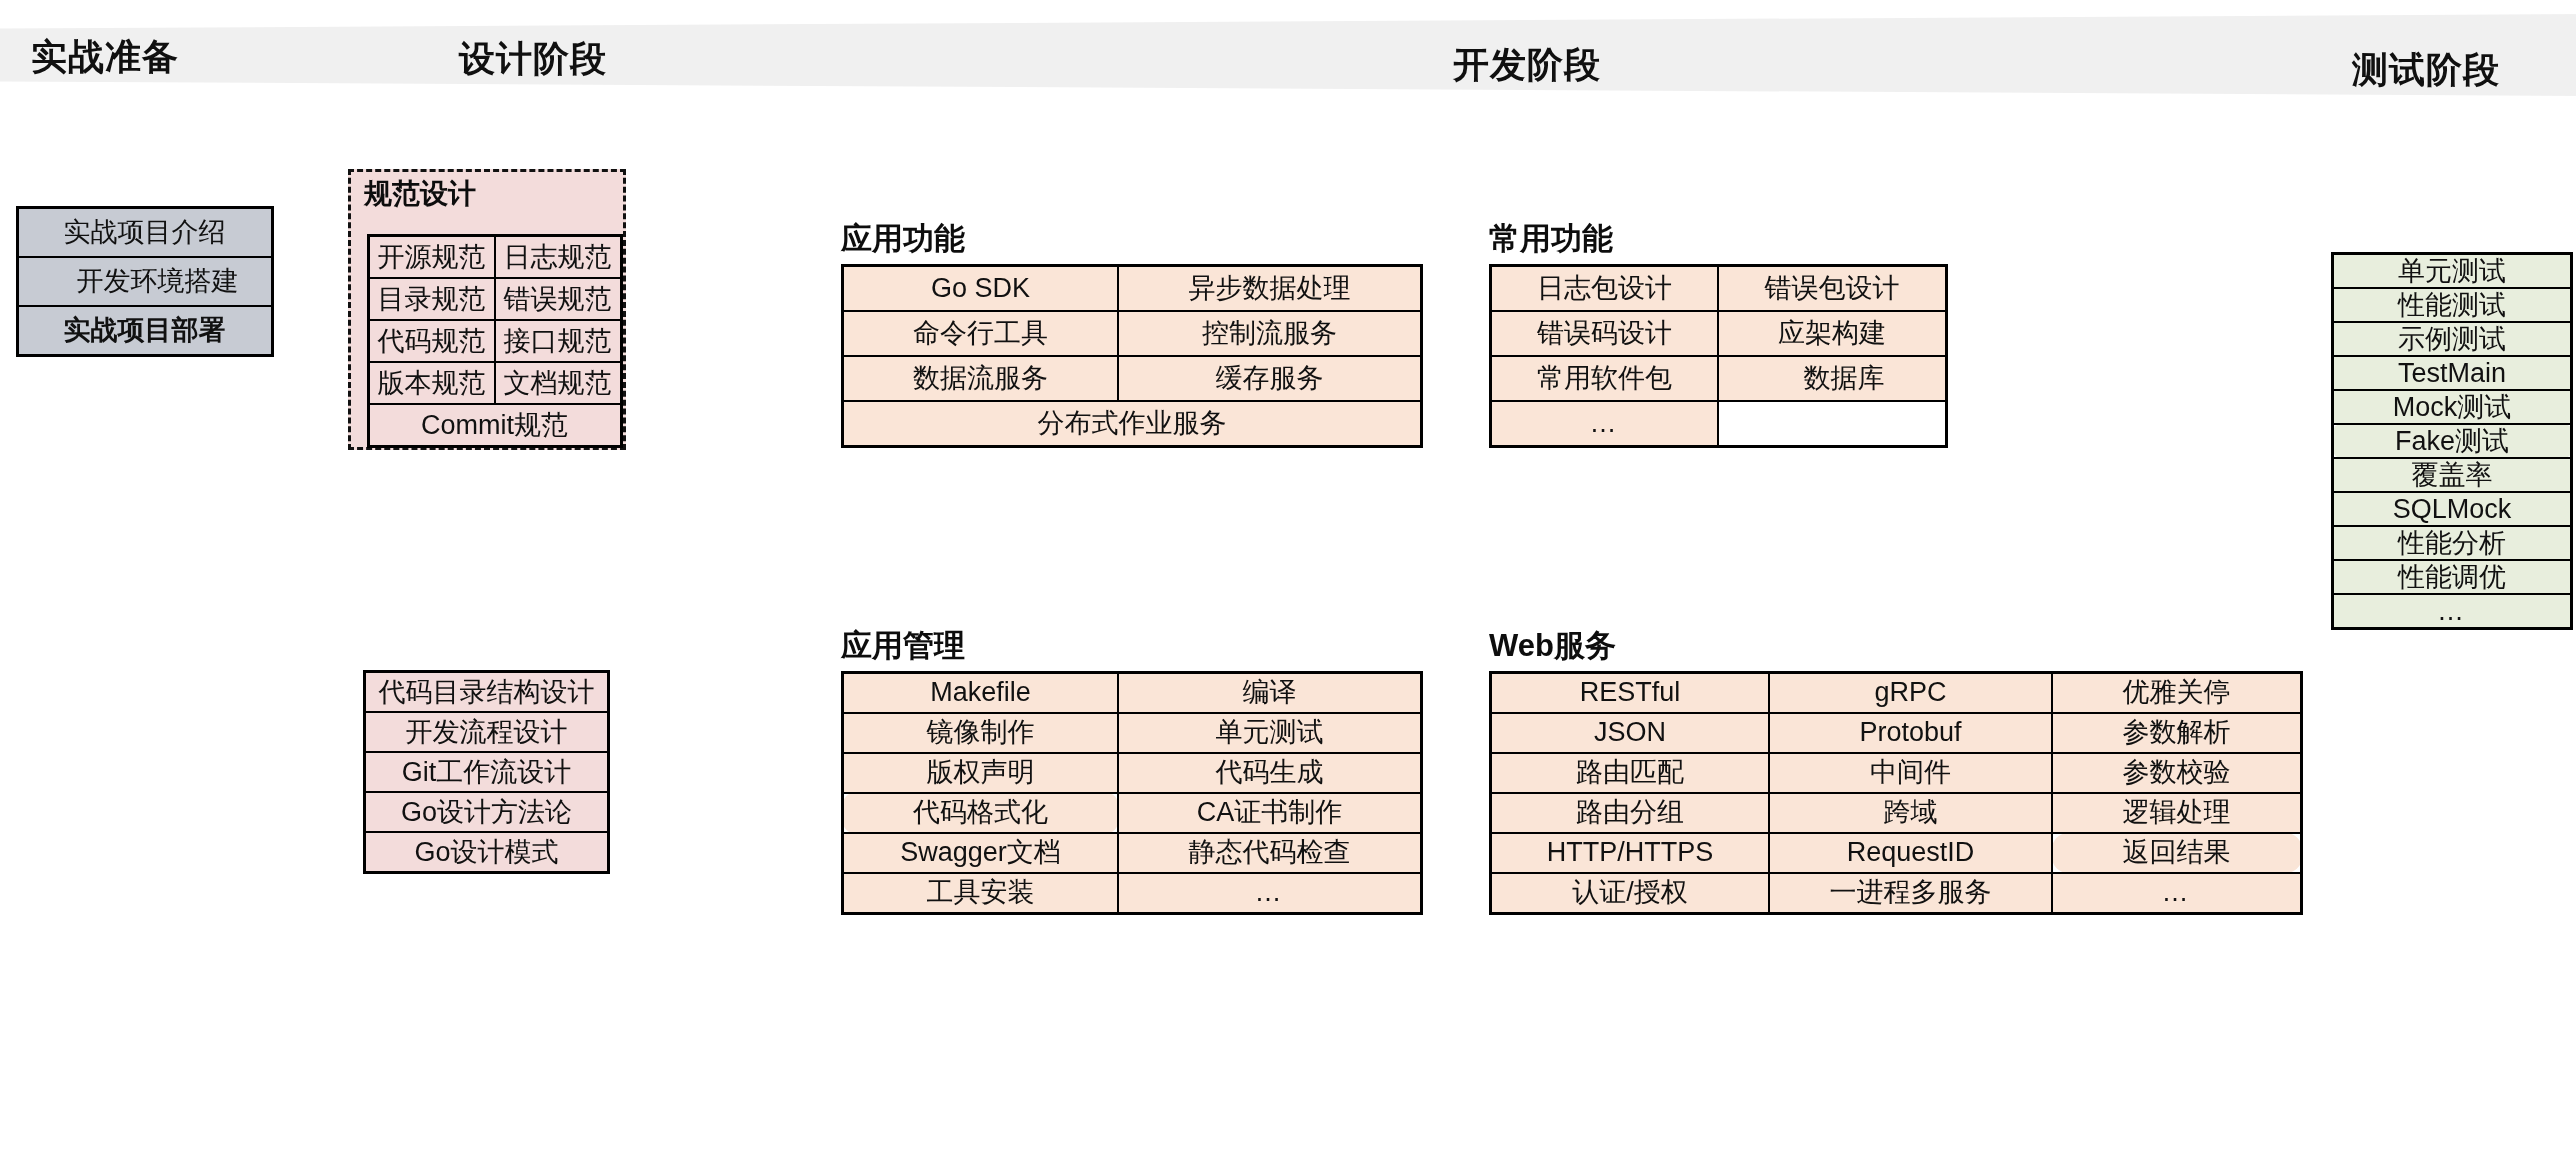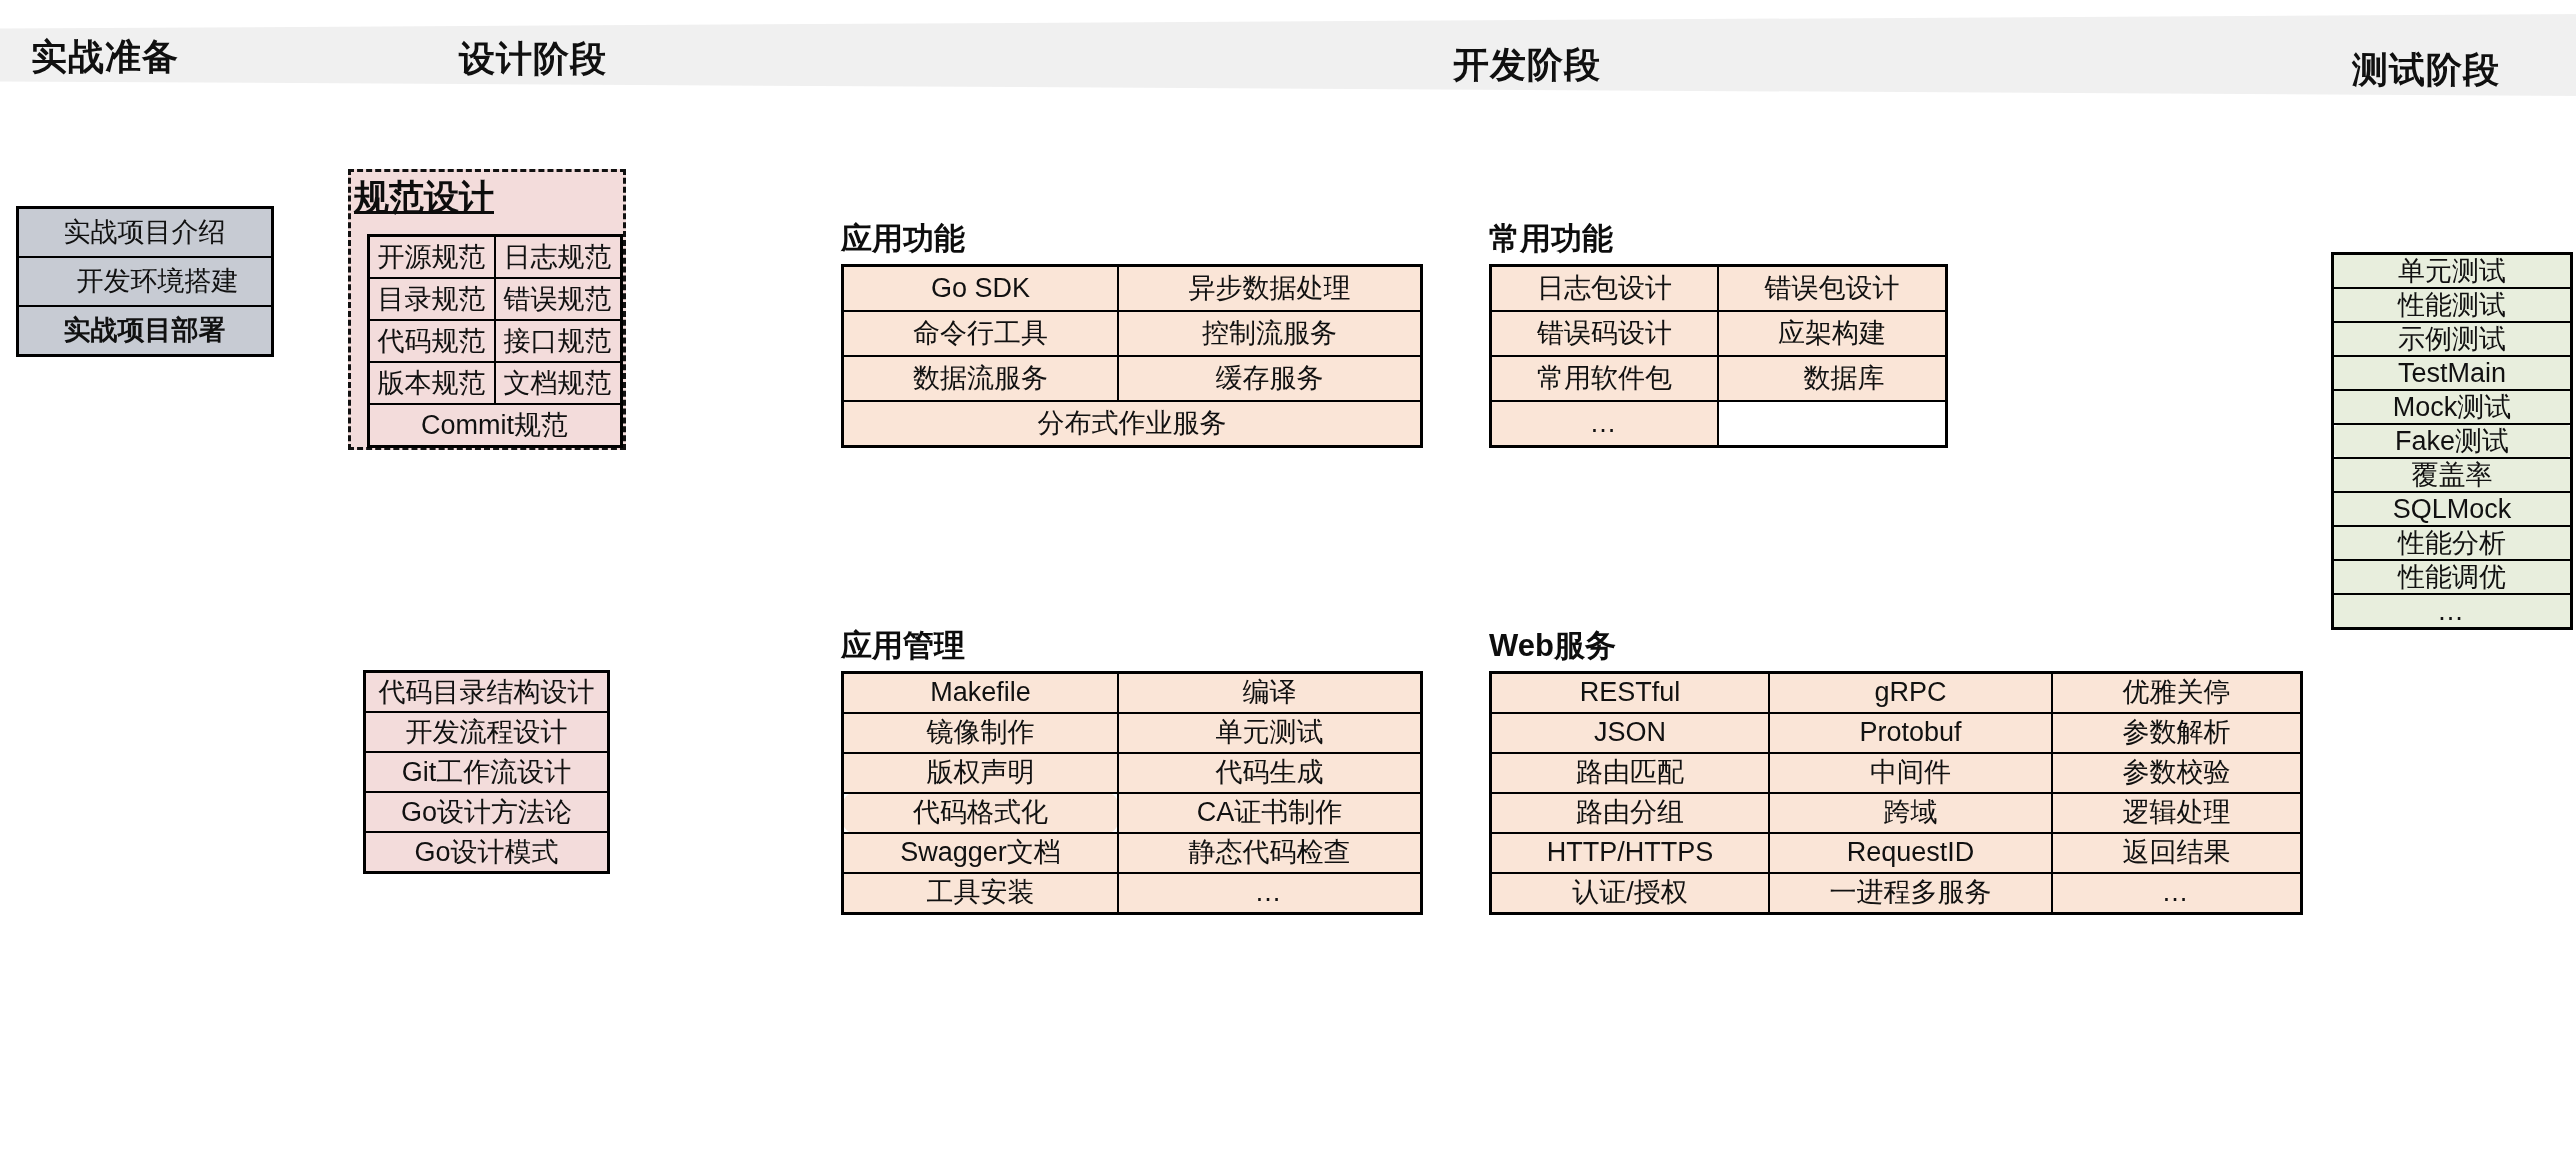--- a/index.html
+++ b/index.html
@@ -58,23 +58,22 @@
   
   #spec-box{
     position:absolute;
     left:348px;top:169px;
     width:278px;height:281px;
     background:#f3dcdb;
     border:3.6px dashed #111;
     box-sizing:border-box;
   }
   #spec-box .grp-title{
-    position:absolute;left:3px;top:7.2px;
-    font-size:35px;
-    text-decoration:underline;
+    position:absolute;left:13px;top:7.2px;
+    font-size:28px;
   }
   #spec-inner{position:absolute;left:15.5px;top:62px;}
   .ell{letter-spacing:3.1px;font-size:25px;}
 </style>
 </head>
 <body>
 
 <div id="banner-wrap">
   <svg id="banner-shape" viewBox="0 0 6340 170" preserveAspectRatio="none">
     <polygon points="0,34 6090,0 6090,10 6340,85 6090,160 6090,170 0,136" fill="#f0f0f0"></polygon>
@@ -250,21 +249,21 @@
       <td style="height:38px;">参数校验</td>
     </tr>
     <tr>
       <td style="height:38px;">路由分组</td>
       <td style="height:38px;">跨域</td>
       <td style="height:38px;">逻辑处理</td>
     </tr>
     <tr>
       <td style="height:38px;">HTTP/HTTPS</td>
       <td style="height:38px;">RequestID</td>
-      <td style="height:38px;">返回结果</td>
+      <td style="height:38px;border-radius:16px;">返回结果</td>
     </tr>
     <tr>
       <td style="height:38px;">认证/授权</td>
       <td style="height:38px;">一进程多服务</td>
       <td class="ell" style="height:38px;">…</td>
     </tr>
   </tbody>
     </table>
 </div>
 

